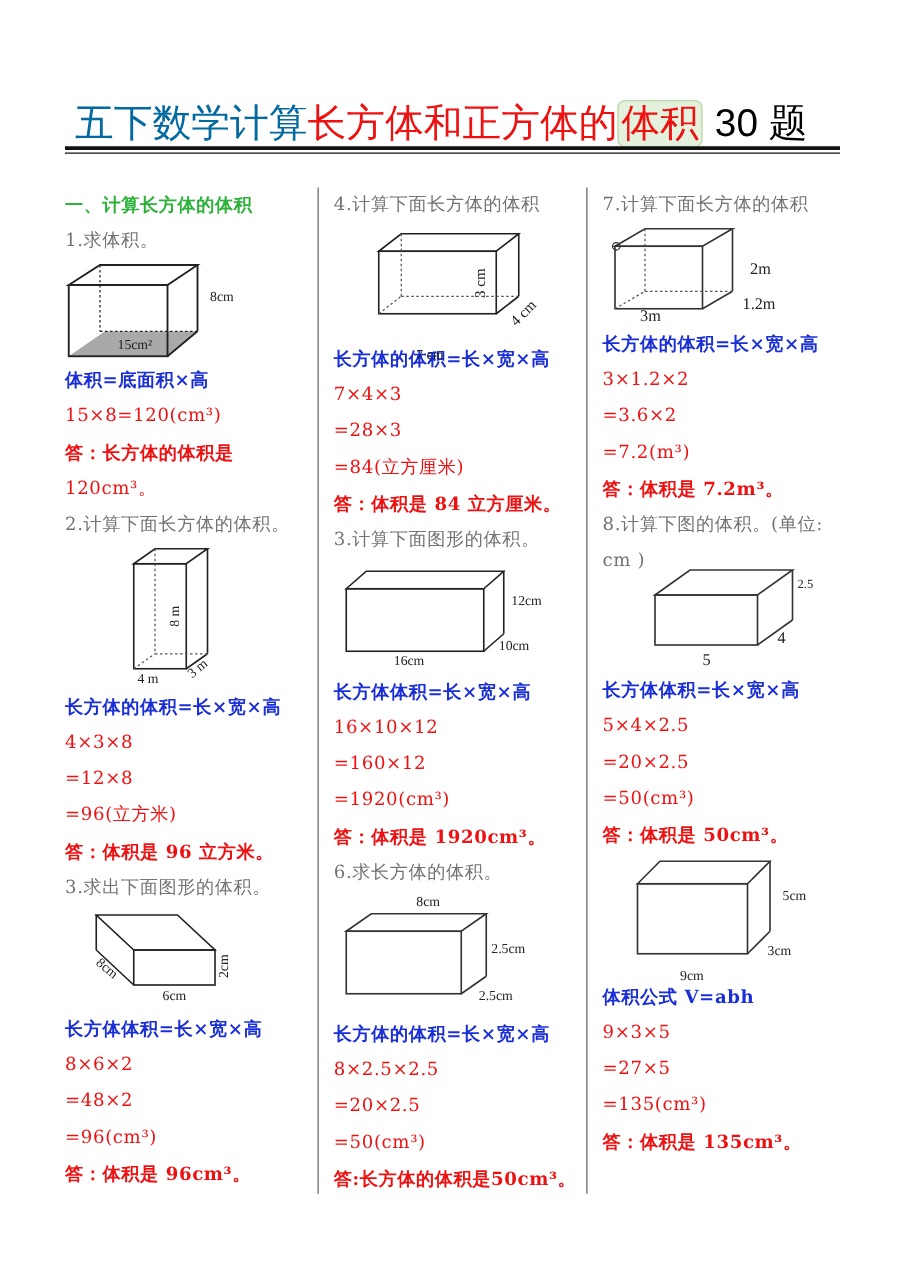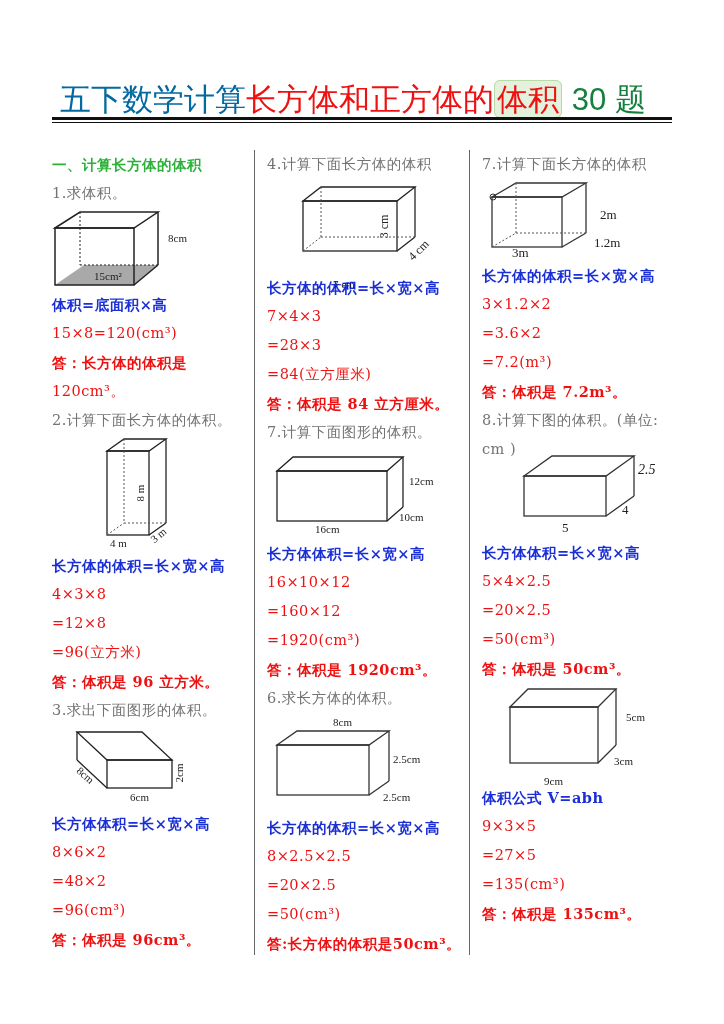--- a/index.html
+++ b/index.html
@@ -3,21 +3,21 @@
 <meta charset="utf-8">
 <style>
   html, body { margin:0; padding:0; background:#ffffff; }
   body { width:724px; height:1024px; position:relative; overflow:hidden;
          font-family:"DejaVu Serif", "Liberation Serif", serif; }
   .title { position:absolute; left:60px; top:74px; width:620px; height:50px;
            font-size:31px; line-height:50px; white-space:nowrap; letter-spacing:0px; }
   .title .black { color:#0369a1; }
   .title .red { color:#ee1111; }
   .title .hl { color:#ee1111; background:#e4f1dc; border:1px solid #b9d9a8; border-radius:6px; padding:0 2px; }
-  .title .blue { color:#15803d; font-family:"Liberation Sans", sans-serif; }
+  .title .blue { color:#000000; font-family:"Liberation Sans", sans-serif; }
   .rule1 { position:absolute; left:52px; top:117px; width:620px; height:3px; background:#111; }
   .rule2 { position:absolute; left:52px; top:122px; width:620px; height:1px; background:#111; }
   .vline { position:absolute; top:150px; width:1px; background:#666; }
   .col { position:absolute; top:150px; width:210px; }
   .line { font-size:14.5px; line-height:29px; height:29px; white-space:nowrap; letter-spacing:0.5px; }
   .green { color:#2db13a; font-weight:bold; }
   .q { color:#737373; }
   .b { font-weight:bold; }
   .blue { color:#1a2fd6; }
   .red { color:#ee1111; }
@@ -125,21 +125,21 @@
       <span class="lbl" style="left:106px;top:38px;transform:rotate(-90deg);font-size:12px;">3 cm</span>
     </div>
     <div class="line blue b">长方体的体积=长×宽×高</div>
     <div class="line red">7×4×3</div>
     <div class="line red">=28×3</div>
     <div class="line red">=84(立方厘米)</div>
     <div class="line red b">答：体积是 84 立方厘米。</div>
   </div>
 
   <div>
-    <div class="line q">7.计算下面图形的体积。</div>
+    <div class="line q">3.计算下面图形的体积。</div>
     <div class="fig" style="width:200px;height:88px;">
       <svg width="200" height="88" viewBox="0 0 200 88">
         <polygon points="10,22 26,8 136,8 120,22" fill="none" stroke="#222" stroke-width="1.3"></polygon>
         <rect x="10" y="22" width="110" height="50" fill="none" stroke="#222" stroke-width="1.3"></rect>
         <line x1="136" y1="8" x2="136" y2="58" stroke="#222" stroke-width="1.3"></line>
         <line x1="120" y1="72" x2="136" y2="58" stroke="#222" stroke-width="1.3"></line>
       </svg>
       <span class="lbl" style="left:142px;top:26px;">12cm</span>
       <span class="lbl" style="left:132px;top:62px;">10cm</span>
       <span class="lbl" style="left:48px;top:74px;">16cm</span>
@@ -201,21 +201,21 @@
   <div>
     <div class="line q">8.计算下图的体积。(单位:</div>
     <div class="line q">cm )</div>
     <div class="fig" style="width:200px;height:84px;margin-top:-12px;">
       <svg width="200" height="84" viewBox="0 0 200 84">
         <polygon points="42,24 70,4 152,4 124,24" fill="none" stroke="#333" stroke-width="1.3"></polygon>
         <rect x="42" y="24" width="82" height="40" fill="none" stroke="#333" stroke-width="1.3"></rect>
         <line x1="152" y1="4" x2="152" y2="44" stroke="#333" stroke-width="1.3"></line>
         <line x1="124" y1="64" x2="152" y2="44" stroke="#333" stroke-width="1.3"></line>
       </svg>
-      <span class="lbl" style="left:156px;top:10px;font-size:14px;font-style:italic;">2.5</span>
+      <span class="lbl" style="left:156px;top:10px;font-size:10px;">2.5</span>
       <span class="lbl" style="left:140px;top:50px;font-size:13px;">4</span>
       <span class="lbl" style="left:80px;top:68px;font-size:13px;">5</span>
     </div>
     <div class="line blue b">长方体体积=长×宽×高</div>
     <div class="line red">5×4×2.5</div>
     <div class="line red">=20×2.5</div>
     <div class="line red">=50(cm³)</div>
     <div class="line red b">答：体积是 50cm³。</div>
   </div>
 

